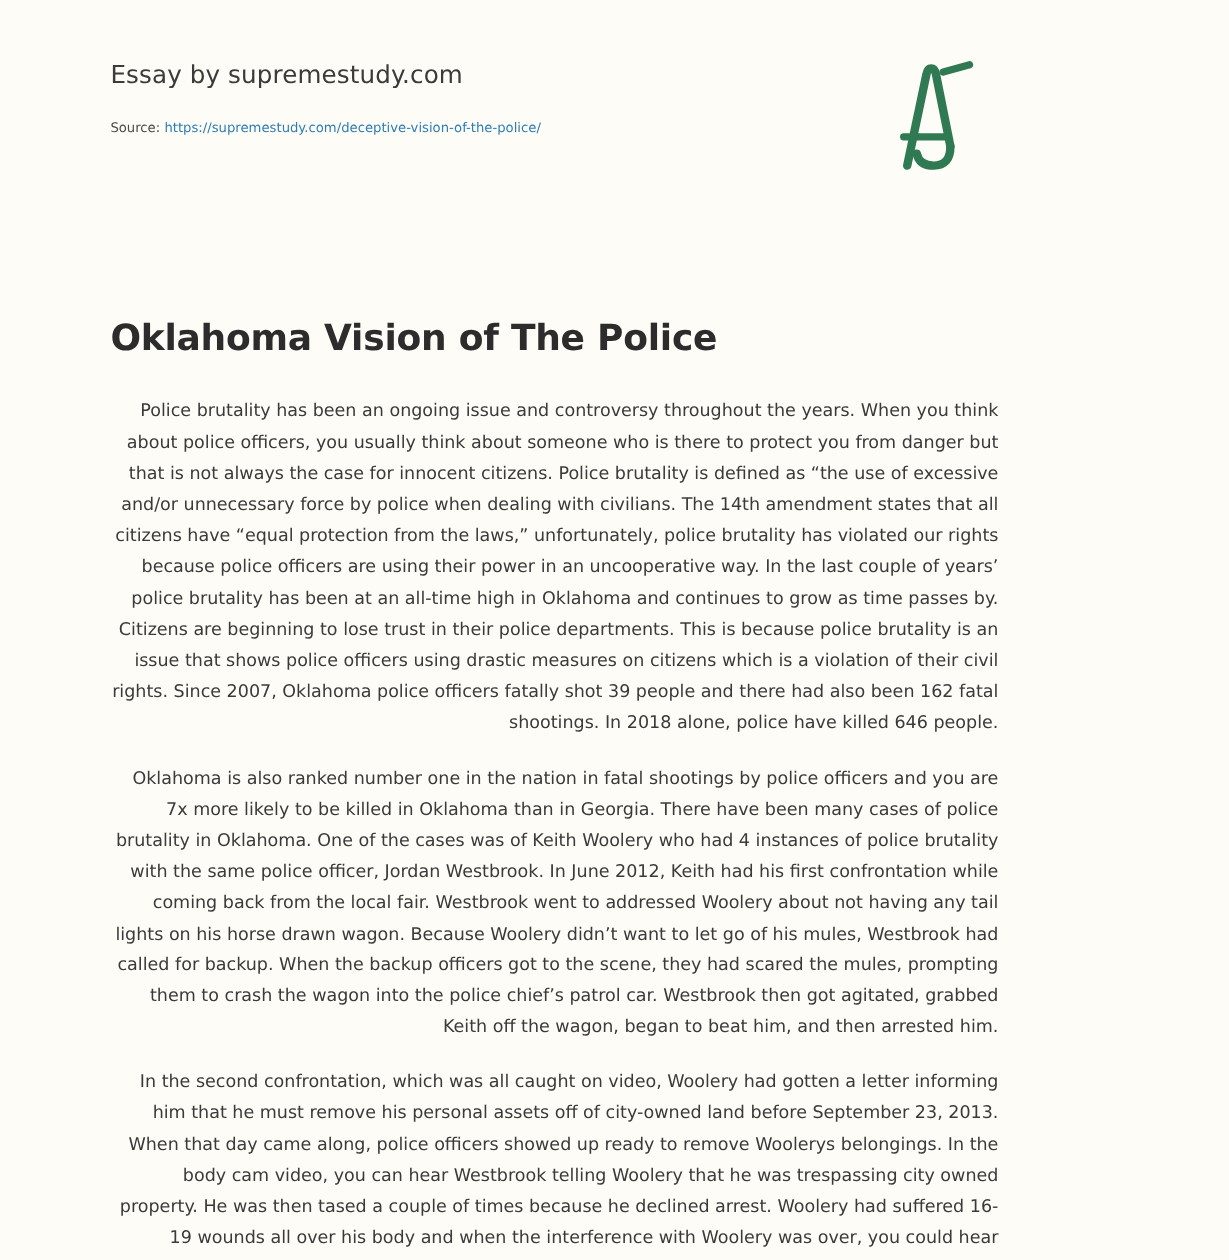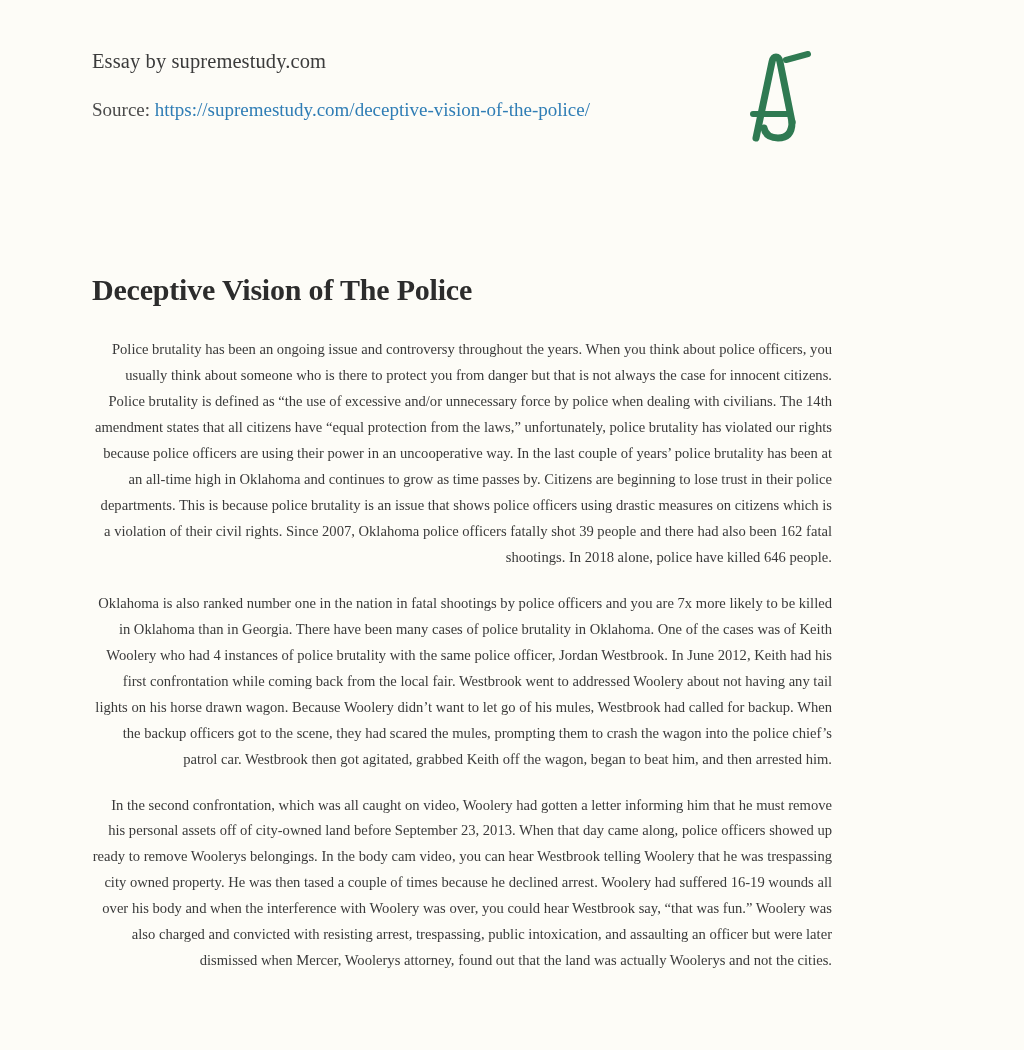--- a/index.html
+++ b/index.html
@@ -13,34 +13,33 @@
     font-family: "DejaVu Sans", sans-serif;
     color: #333333;
     overflow: hidden;
   }
   .page {
     position: relative;
     width: 924px;
     height: 1050px;
     box-sizing: border-box;
     padding: 50px 92px 0 92px;
-    font-family: Liberation Serif, serif;
   }
   .header-block {
     position: relative;
   }
   .essay-by {
     font-size: 20.5px;
     color: #3b3b3b;
     font-weight: 400;
     letter-spacing: 0.1px;
     margin: 0 0 26px 0;
   }
   .source-line {
-    font-size: 19px;
+    font-size: 11px;
     color: #4a4a4a;
     margin: 0;
   }
   .source-label {
     color: #4a4a4a;
   }
   .source-url {
     color: #2f7db5;
     text-decoration: none;
     word-break: break-all;
@@ -87,21 +86,21 @@
     </div>
 
     <svg class="logo" viewBox="0 0 120 110">
       <path d="M44 96 L60 20 Q61 15 64 15 Q67 15 68 20 L80 80" fill="none" stroke="#2f7a52" stroke-width="7" stroke-linecap="round" stroke-linejoin="round"></path>
       <path d="M41 72 L77 72" fill="none" stroke="#2f7a52" stroke-width="6" stroke-linecap="round"></path>
       <path d="M80 80 Q80 96 66 96 Q54 96 52 86" fill="none" stroke="#2f7a52" stroke-width="7" stroke-linecap="round" stroke-linejoin="round"></path>
       <path d="M74 18 L96 12" fill="none" stroke="#2f7a52" stroke-width="6" stroke-linecap="round"></path>
     </svg>
   </div>
 
-  <h1 class="title">Deceptive Vision of The Police</h1>
+  <h1 class="title">Oklahoma Vision of The Police</h1>
 
   <div class="body-copy">
     <p>Police brutality has been an ongoing issue and controversy throughout the years. When you think about police officers, you usually think about someone who is there to protect you from danger but that is not always the case for innocent citizens. Police brutality is defined as “the use of excessive and/or unnecessary force by police when dealing with civilians. The 14th amendment states that all citizens have “equal protection from the laws,” unfortunately, police brutality has violated our rights because police officers are using their power in an uncooperative way.   In the last couple of years’ police brutality has been at an all-time high in Oklahoma and continues to grow as time passes by. Citizens are beginning to lose trust in their police departments. This is because police brutality is an issue that shows police officers using drastic measures on citizens which is a violation of their civil rights. Since 2007, Oklahoma police officers fatally shot 39 people and there had also been 162 fatal shootings. In 2018 alone, police have killed 646 people.</p>
     <p>Oklahoma is also ranked number one in the nation in fatal shootings by police officers and you are 7x more likely to be killed in Oklahoma than in Georgia. There have been many cases of police brutality in Oklahoma. One of the cases was of Keith Woolery who had 4 instances of police brutality with the same police officer, Jordan Westbrook. In June 2012, Keith had his first confrontation while coming back from the local fair. Westbrook went to addressed Woolery about not having any tail lights on his horse drawn wagon. Because Woolery didn’t want to let go of his mules, Westbrook had called for backup. When the backup officers got to the scene, they had scared the mules, prompting them to crash the wagon into the police chief’s patrol car. Westbrook then got agitated, grabbed Keith off the wagon, began to beat him, and then arrested him.</p>
     <p>In the second confrontation, which was all caught on video, Woolery had gotten a letter informing him that he must remove his personal assets off of city-owned land before September 23, 2013. When that day came along, police officers showed up ready to remove Woolerys belongings. In the body cam video, you can hear Westbrook telling Woolery that he was trespassing city owned property. He was then tased a couple of times because he declined arrest. Woolery had suffered 16-19 wounds all over his body and when the interference with Woolery was over, you could hear Westbrook say, “that was fun.” Woolery was also charged and convicted with resisting arrest, trespassing, public intoxication, and assaulting an officer but were later dismissed when Mercer, Woolerys attorney, found out that the land was actually Woolerys and not the cities.</p>
 
   </div>
 
 </div>
 

